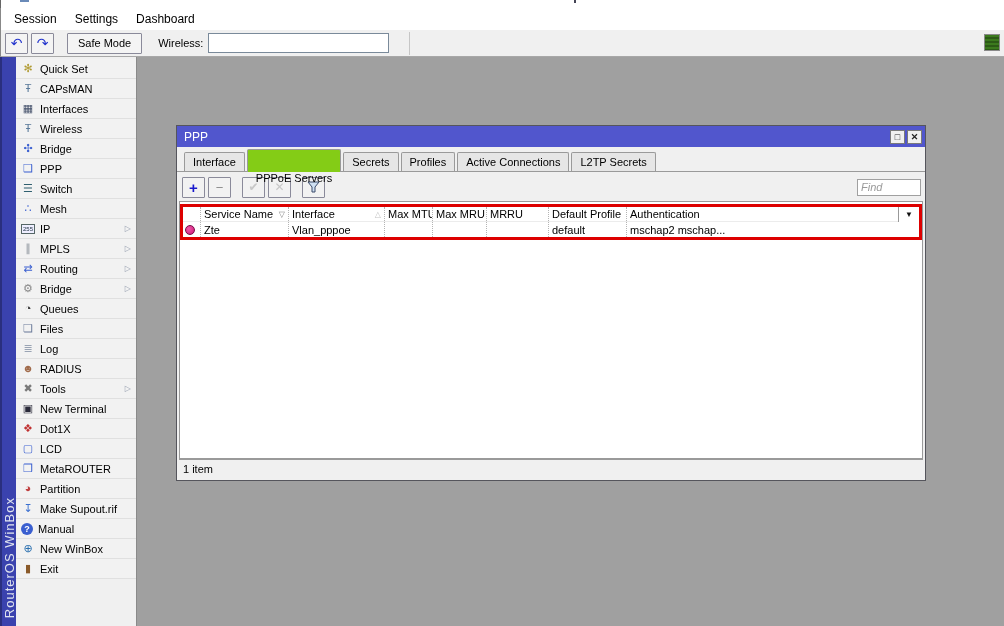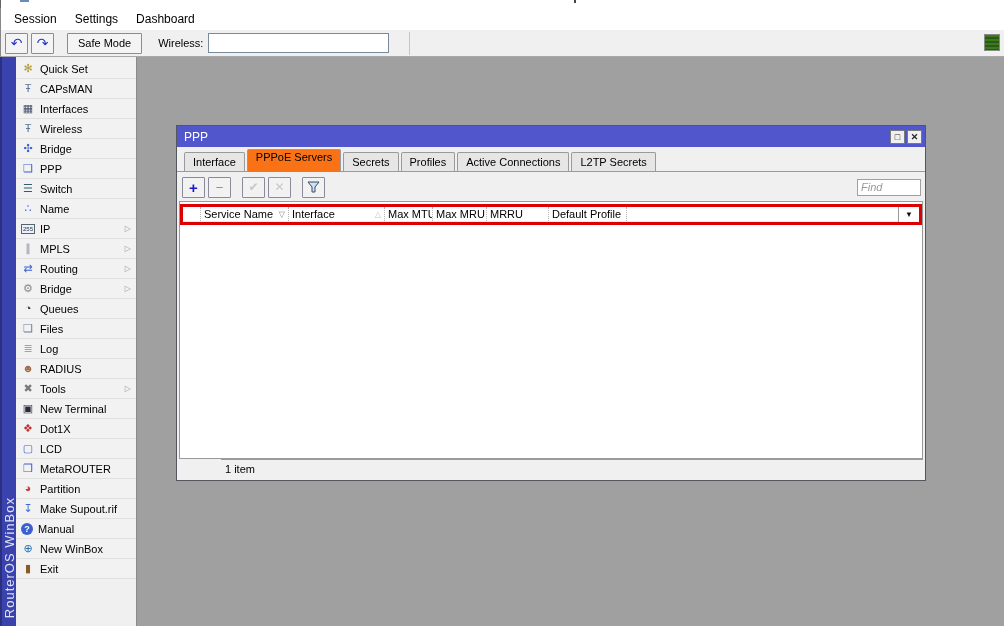--- a/index.html
+++ b/index.html
@@ -53,21 +53,21 @@
   #ppp-window { position:absolute; left:176px; top:125px; width:750px; height:356px; background:#f0f0f0;
     border:1px solid #55555c; }
   #ppp-titlebar { height:21px; background:var(--titlebar,#5156cd); color:#fff; display:flex; align-items:center;
     padding:0 3px 0 7px; font-size:12px; }
   #ppp-title { flex:1; }
   .win-ctl { width:15px; height:14px; margin-left:2px; background:#f0f0f0; border:1px solid #7a7a7a; color:#222;
     font-size:9px; line-height:12px; text-align:center; font-weight:bold; }
   #ppp-tabstrip { display:flex; align-items:flex-end; height:25px; padding-left:7px; border-bottom:1px solid #9a9a9a; }
   .tab { border:1px solid #9a9a9a; border-bottom:none; border-radius:2px 2px 0 0; background:#e6e6e6;
     padding:3px 8px 0; margin-right:2px; height:19px; white-space:nowrap; cursor:default; }
-  .tab.active { background:#f97316; height:23px; padding-top:1px; margin-bottom:-1px; position:relative; z-index:3; }
+  .tab.active { background:#84cc16; height:23px; padding-top:22px; margin-bottom:-1px; position:relative; z-index:3; }
   #ppp-toolbar { display:flex; align-items:center; padding:4px 4px 3px 5px; height:29px; gap:3px; }
   .wbtn { width:23px; height:21px; border:1px solid #8a8a9a; background:#f2f2f2; display:flex; align-items:center;
     justify-content:center; border-radius:1px; }
   #add-btn { color:#1818cc; font-weight:bold; font-size:15px; }
   #remove-btn { color:#8a8a8a; font-size:13px; }
   #enable-btn { color:#c8c8c8; font-size:12px; margin-left:8px; }
   #disable-btn { color:#c8c8c8; font-size:12px; }
   #filter-btn { margin-left:8px; }
   #find-input { margin-left:auto; width:64px; height:17px; border:1px solid #a0a0a0; background:#fff;
     font-family:"Liberation Sans",sans-serif; font-size:11px; padding:0 3px; }
@@ -79,21 +79,21 @@
   .trow.header { border-bottom:1px solid #ececec; }
   .tcell { display:flex; align-items:center; padding:0 3px; border-right:1px dotted #b4b4b4;
     white-space:nowrap; overflow:hidden; }
   .sort { margin-left:auto; font-size:8px; color:#8a8a8a; padding-left:2px; }
   .sort.faint { color:#c4c4c4; }
   #col-dropdown { position:absolute; right:0; top:0; width:21px; height:15px; background:#fff; border-left:1px solid #999;
     display:flex; align-items:center; justify-content:center; font-size:8px; color:#111; }
   .svc-icon { width:10px; height:10px; border-radius:50%;
     background:radial-gradient(circle at 35% 35%, #f05aaa, #cc1577); border:1px solid #7a0a46; margin-left:2px; }
   #status-bar { position:absolute; left:2px; right:2px; bottom:2px; height:18px; background:#f0f0f0;
-    box-shadow:0 -1px 0 #9a9a9a; display:flex; align-items:center; padding-left:4px;margin-left:42px; }
+    box-shadow:0 -1px 0 #9a9a9a; display:flex; align-items:center; padding-left:4px; }
 </style>
 </head>
 <body style="--desktop: #a0a0a0; --titlebar: #5156cd; --strip: #3a42ae; --hl: #dd0000; --green: #3c7a1e;">
 
 <div id="top-sliver">
   <div id="sliver-icon"></div>
   <div id="sliver-tick"></div>
 </div>
 
 <div id="menubar">
@@ -144,21 +144,21 @@
       <div class="sb-item">
         <span class="ico" style="color:#3a5fd0">❑</span>
         <span class="sb-label">PPP</span>
       </div>
       <div class="sb-item">
         <span class="ico" style="color:#2f5f6f">☰</span>
         <span class="sb-label">Switch</span>
       </div>
       <div class="sb-item">
         <span class="ico" style="color:#3a5fd0">∴</span>
-        <span class="sb-label">Name</span>
+        <span class="sb-label">Mesh</span>
       </div>
       <div class="sb-item">
         <span class="ico ico-255">255</span>
         <span class="sb-label">IP</span>
         <span class="sb-arrow">▷</span>
       </div>
       <div class="sb-item">
         <span class="ico" style="color:#8a929a">∥</span>
         <span class="sb-label">MPLS</span>
         <span class="sb-arrow">▷</span>
@@ -287,20 +287,35 @@
           </div>
           <div class="tcell" style="width:54px">
             <span>Max MRU</span>
           </div>
           <div class="tcell" style="width:62px">
             <span>MRRU</span>
           </div>
           <div class="tcell" style="width:78px">
             <span>Default Profile</span>
           </div>
+          <div class="tcell" style="flex:1;border-right:none;padding-right:24px">
+            <span>Authentication</span>
+          </div>
+        </div>
+      <div class="trow" id="table-row0">
+          <div class="tcell" style="width:18px;padding:0">
+            <span class="svc-icon"></span>
+          </div>
+          <div class="tcell" style="width:88px">Zte</div>
+          <div class="tcell" style="width:96px">Vlan_pppoe</div>
+          <div class="tcell" style="width:48px"></div>
+          <div class="tcell" style="width:54px"></div>
+          <div class="tcell" style="width:62px"></div>
+          <div class="tcell" style="width:78px">default</div>
+          <div class="tcell" style="flex:1;border-right:none">mschap2 mschap...</div>
         </div>
       <div id="col-dropdown">
           <span>▼</span>
         </div>
     </div>
   </div>
 
   <div id="status-bar">
     <span>1 item</span>
   </div>

